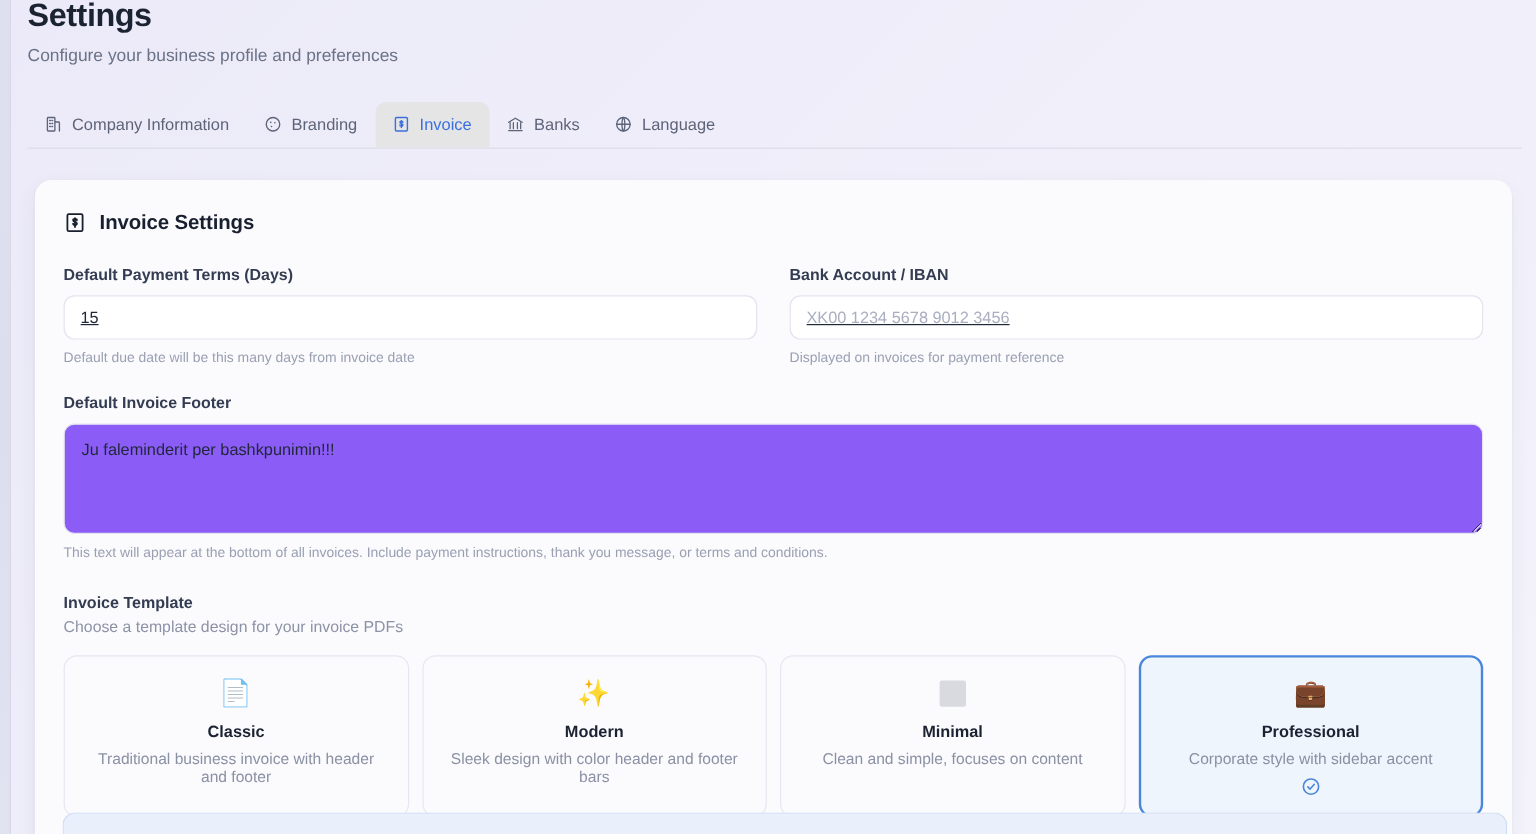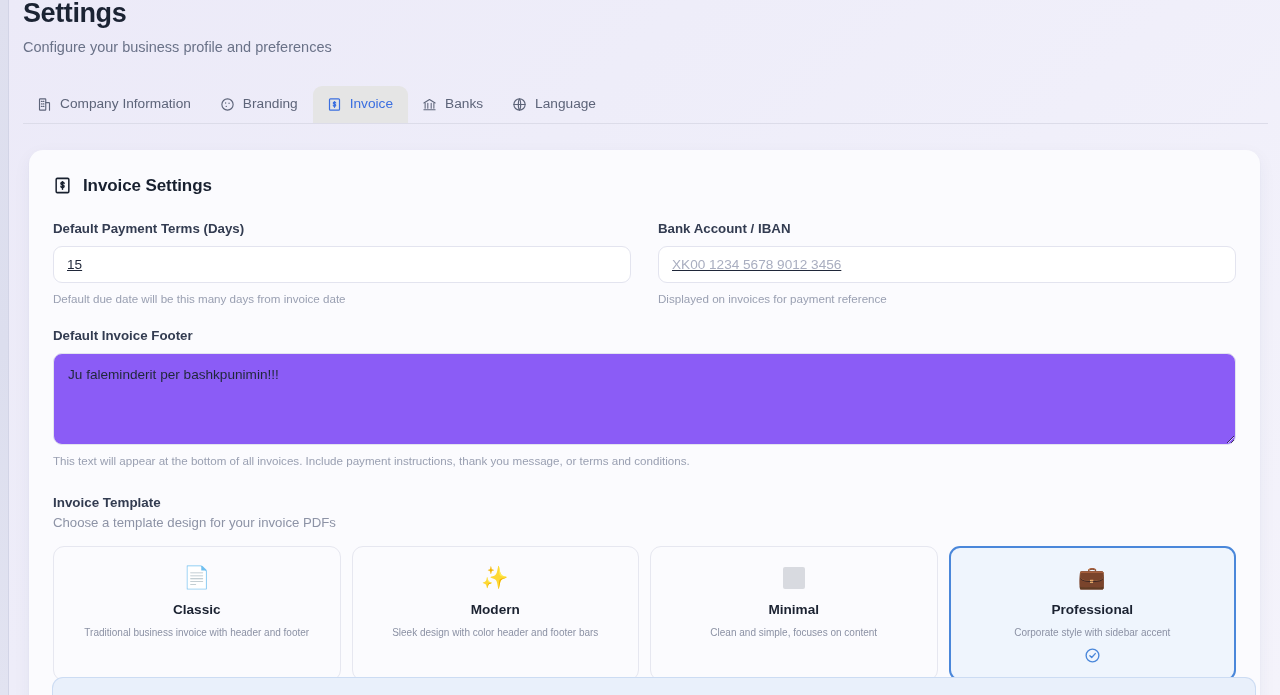--- a/index.html
+++ b/index.html
@@ -52,21 +52,20 @@
     margin-top: 8px;
     line-height: 18px;
   }
 
   
   .tabbar {
     margin-top: 29px;
     margin-left: 14px;
     margin-right: 12px;
     display: flex;
-    align-items: flex-end;
     gap: 0px;
     border-bottom: 1px solid #dcdce9;
     height: 39px;
   }
   .tab {
     display: flex;
     align-items: center;
     gap: 8px;
     padding: 9px 15px 10px 14px;
     font-size: 13.7px;
@@ -215,21 +214,21 @@
     margin-bottom: 3px;
   }
   .tmpl-name {
     font-size: 13.6px;
     font-weight: 700;
     color: #1b2231;
     margin-top: 9px;
     line-height: 17px;
   }
   .tmpl-desc {
-    font-size: 10px;
+    font-size: 13px;
     color: #8b91a4;
     margin-top: 7px;
     line-height: 15px;
     max-width: 240px;
   }
   .tmpl-check {
     margin-top: 7px;
     color: #4a87da;
     display: inline-flex;
   }

